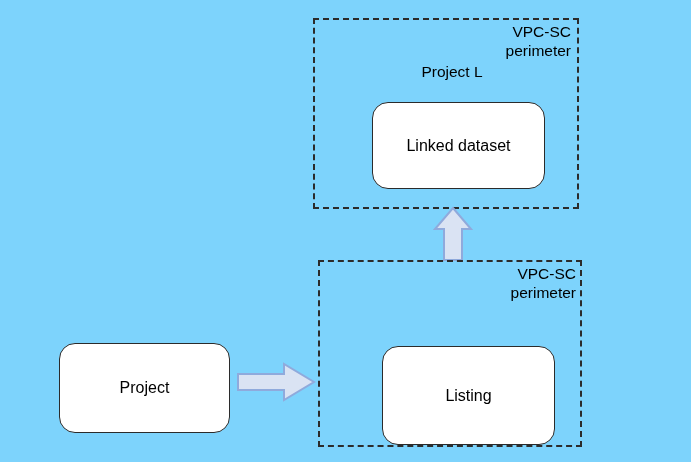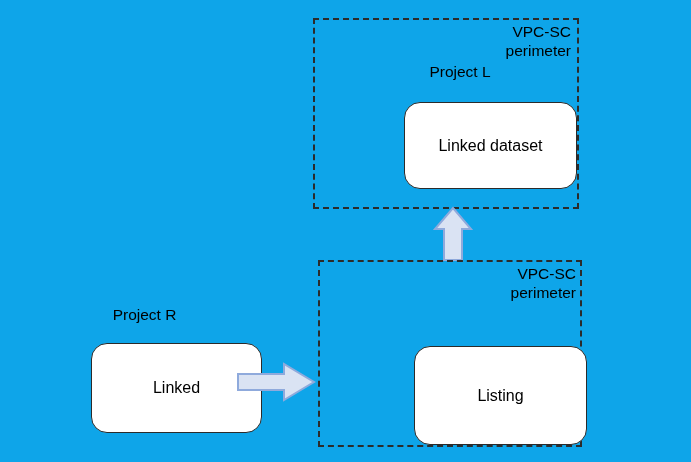--- a/index.html
+++ b/index.html
@@ -8,21 +8,21 @@
     background: #ffffff;
   }
   body {
     font-family: "Liberation Sans", sans-serif;
     -webkit-font-smoothing: antialiased;
   }
   #canvas {
     position: relative;
     width: 691px;
     height: 462px;
-    background: #0ea5e9;
+    background: #7dd3fc;
     overflow: hidden;
   }
 
   
   .perimeter {
     position: absolute;
     box-sizing: border-box;
     border: 2px dashed #2b2b2b;
     background: transparent;
   }
@@ -32,21 +32,20 @@
   
   .node {
     position: absolute;
     box-sizing: border-box;
     border: 1.6px solid #2b2b2b;
     border-radius: 16px;
     background: #ffffff;
     display: flex;
     align-items: center;
     justify-content: center;
-    margin-left: 32px;
   }
   .node-label {
     font-size: 16px;
     color: #000000;
     line-height: 1.1;
     white-space: nowrap;
   }
   #node-linked-dataset { left: 372px; top: 102px; width: 173px; height: 87px; }
   #node-listing        { left: 382px; top: 346px; width: 173px; height: 99px; }
   #node-caller         { left: 59px;  top: 343px; width: 171px; height: 90px; }
@@ -56,21 +55,21 @@
     position: absolute;
     font-size: 15.5px;
     color: #000000;
     line-height: 19px;
     white-space: pre;
   }
   .label-right { text-align: right; }
   .label-center { text-align: center; }
 
   #label-vpcsc-l   { left: 349px; top: 22px;  width: 222px; }
-  #label-project-l { left: 337px; top: 62px;  width: 246px; }
+  #label-project-l { left: 329px; top: 62px;  width: 246px; }
   #label-vpcsc-e   { left: 354px; top: 264px; width: 222px; }
   #label-project-e { left: 328px; top: 305px; width: 246px; }
   #label-project-r { left: 59px;  top: 305px; width: 171px; }
 
   
   .arrow {
     position: absolute;
   }
   #arrow-caller-to-listing { left: 236px; top: 362px; width: 80px; height: 40px; }
   #arrow-listing-to-linked { left: 432px; top: 206px; width: 42px; height: 56px; }
@@ -100,24 +99,23 @@
   <div class="perimeter" id="perimeter-e"></div>
 
   <div class="label label-right" id="label-vpcsc-e">VPC-SC
 perimeter</div>
 
 
   <div class="node" id="node-listing">
     <span class="node-label">Listing</span>
   </div>
 
-  <div class="label label-center" id="label-project-r">Project R</div>
 
   <div class="node" id="node-caller">
-    <span class="node-label">Linked</span>
+    <span class="node-label">Project</span>
   </div>
 
   <div class="arrow" id="arrow-caller-to-listing">
     <svg width="80" height="40" viewBox="0 0 80 40" xmlns="http://www.w3.org/2000/svg">
       <polygon points="2,12 48,12 48,2 78,20 48,38 48,28 2,28" fill="#dae3f3" stroke="#8faadc" stroke-width="2" stroke-linejoin="miter"></polygon>
     </svg>
   </div>
 
 </div>
 

